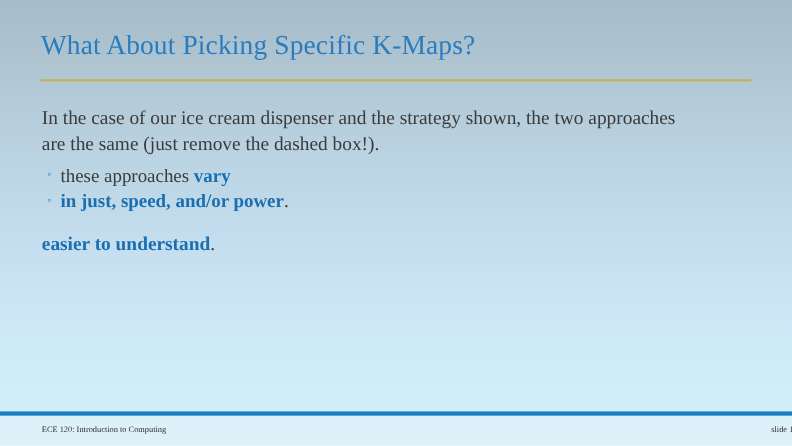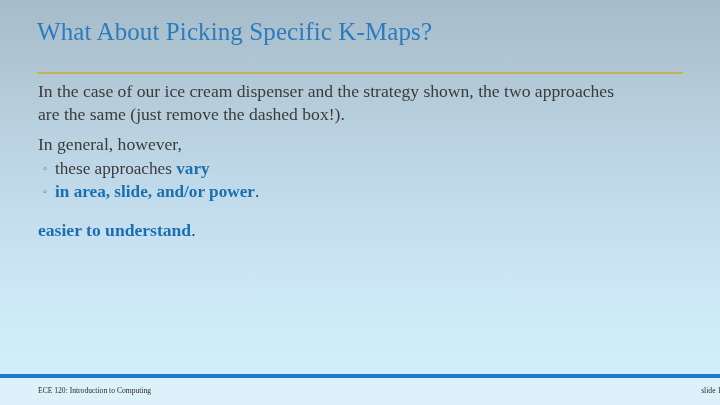--- a/index.html
+++ b/index.html
@@ -25,21 +25,21 @@
         #cfeaf7 78%,
         #d2eefa 92%,
         #d8f0fb 100%);
     overflow: hidden;
   }
 
   
   #title-block {
     position: absolute;
     left: 37px;
-    top: 18px;
+    top: 28px;
     width: 646px;
   }
   #slide-title {
     margin: 0;
     font-size: 25px;
     font-weight: normal;
     line-height: 1.15;
     color: #2a7cbe;
     letter-spacing: 0.1px;
     white-space: nowrap;
@@ -50,21 +50,21 @@
     top: 72px;
     width: 646px;
     height: 2px;
     background: #c3b257;
   }
 
   
   #body-block {
     position: absolute;
     left: 38px;
-    top: 80px;
+    top: 96px;
     width: 600px;
   }
   .para {
     margin: 0 0 7px 0;
     font-size: 17.6px;
     line-height: 1.31;
     color: #3b3b3b;
   }
   .para.tight {
     margin-bottom: 2px;
@@ -142,28 +142,27 @@
 
   <div id="title-block">
     <h1 id="slide-title">What About Picking Specific K-Maps?</h1>
   </div>
   <div id="title-rule"></div>
 
   <div id="body-block">
 
     <p class="para">In the case of our ice cream dispenser and the strategy shown, the two approaches are the same (just remove the dashed box!).</p>
 
-    <p class="para tight">In general, however,</p>
 
     <ul class="bullet-list">
       <li class="bullet-item">
         <span class="bullet-marker">◦</span><span>these approaches </span><span class="hl">vary</span><span class="dark-period"></span>
       </li>
       <li class="bullet-item">
-        <span class="bullet-marker">◦</span><span></span><span class="hl">in area, slide, and/or power</span><span class="dark-period">.</span>
+        <span class="bullet-marker">◦</span><span></span><span class="hl">in just, speed, and/or power</span><span class="dark-period">.</span>
       </li>
     </ul>
 
     <p class="para" id="closing">
       <span class="line2"><span class="hl">easier to understand</span><span class="dark-period">.</span></span>
     </p>
 
   </div>
 
   <div id="footer-rule"></div>

